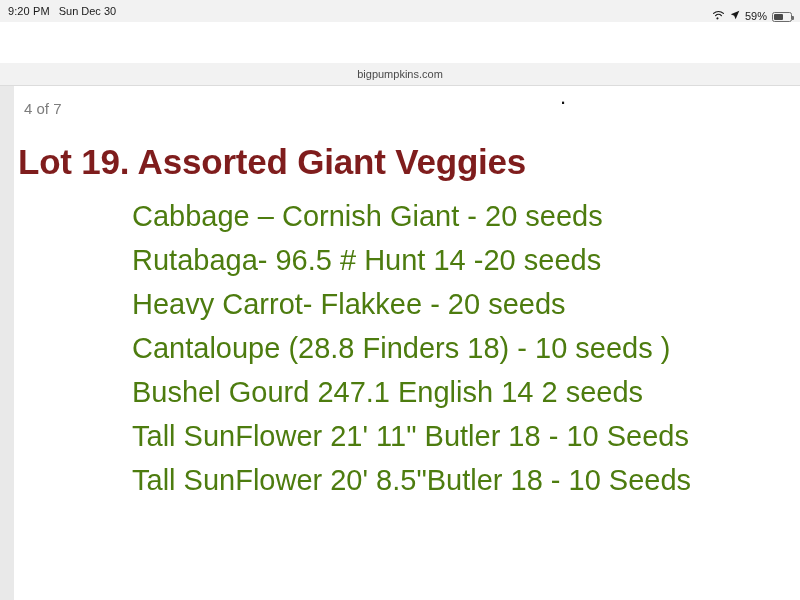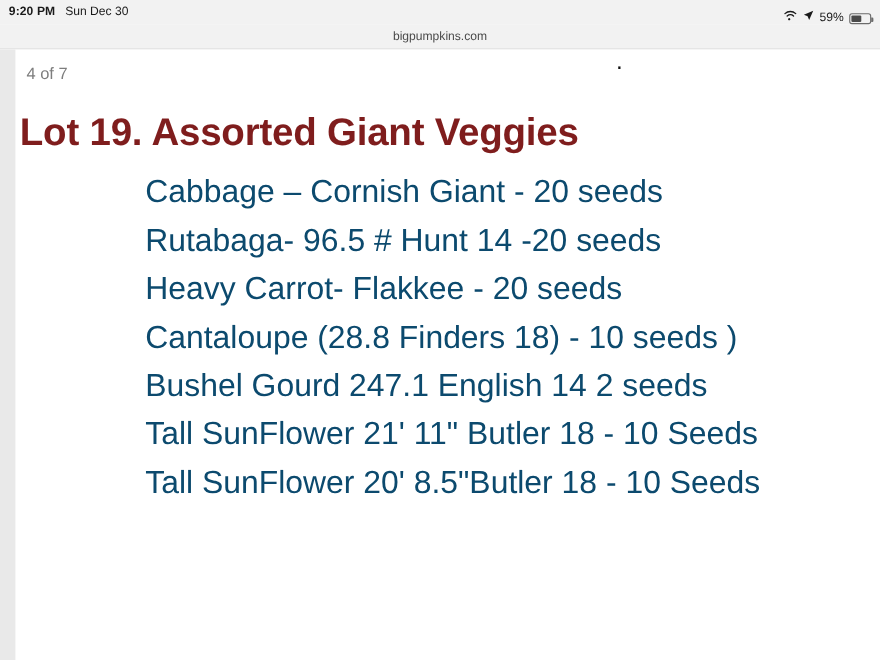--- a/index.html
+++ b/index.html
@@ -26,21 +26,21 @@
     padding: 0 8px;
     box-sizing: border-box;
   }
   .status-left {
     display: flex;
     align-items: center;
     gap: 9px;
     white-space: nowrap;
   }
   .status-time {
-    font-weight: 700;
+    font-weight: 400;
     letter-spacing: 0.1px;
   }
   .status-date {
     font-weight: 400;
   }
   .status-right {
     position: absolute;
     right: 8px;
     top: 0;
     height: 22px;
@@ -86,20 +86,21 @@
   }
 
   
   .url-bar {
     height: 22px;
     background: #f2f2f2;
     display: flex;
     align-items: center;
     justify-content: center;
     border-bottom: 1px solid #dcdcdc;
+    margin-top: 41px;
   }
   .url-text {
     font-size: 11px;
     color: #4a4a4a;
   }
 
   
   .page {
     position: relative;
     width: 800px;
@@ -143,21 +144,21 @@
   }
 
   .lines {
     position: absolute;
     left: 132px;
     top: 108px;
     width: 668px;
   }
   .doc-line {
     font-size: 29px;
-    color: #0c4a6e;
+    color: #4d7c0f;
     line-height: 44px;
     white-space: nowrap;
   }
 </style>
 </head>
 <body>
 
 <div class="status-bar">
   <div class="status-left">
     <span class="status-time">9:20 PM</span>

